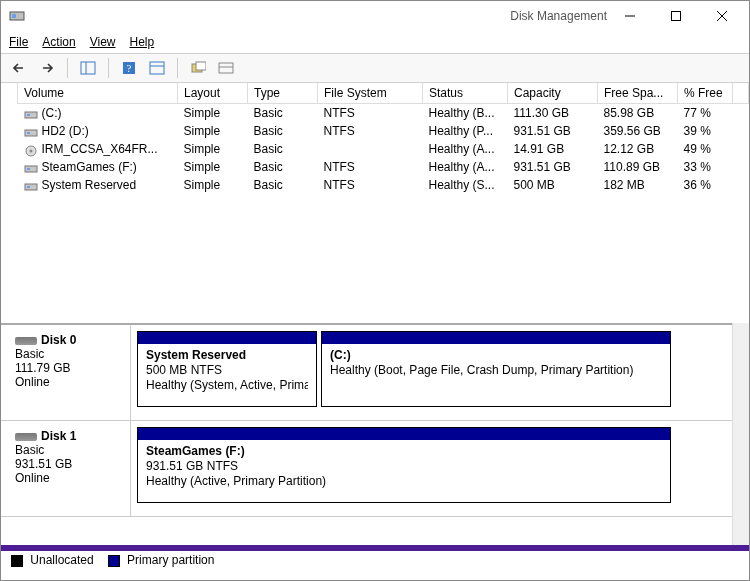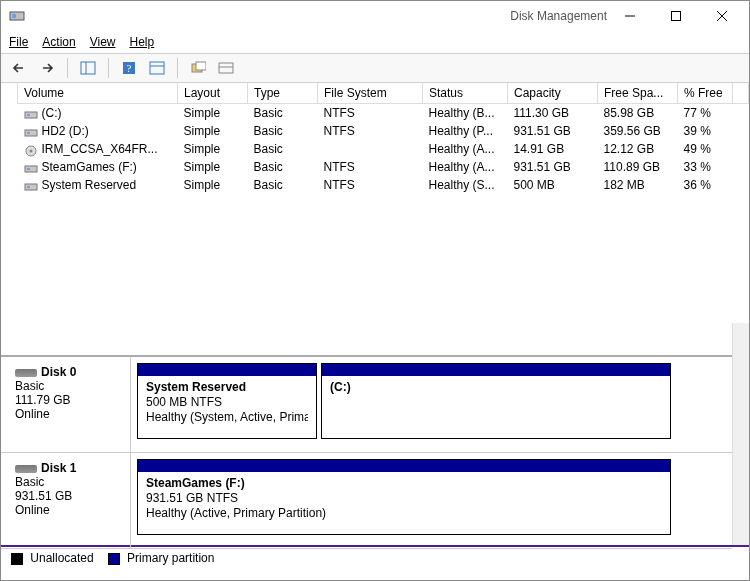--- a/index.html
+++ b/index.html
@@ -89,21 +89,20 @@
     display: inline-block;
     width: 14px; height: 10px;
     vertical-align: middle;
     margin-right: 4px;
   }
 
   .disk-panel {
     border-top: 2px solid #aaa;
     height: 222px;
     overflow: auto;
-    margin-top: 32px;
   }
   .disk-row {
     display: flex;
     border-bottom: 1px solid #ccc;
     min-height: 96px;
   }
   .disk-info {
     width: 130px;
     padding: 8px 10px 8px 14px;
     border-right: 1px solid #ccc;
@@ -135,21 +134,21 @@
   .part-body {
     flex: 1;
     padding: 4px 8px;
     font-size: 12px;
     line-height: 1.25;
   }
   .part-body .pname { font-weight: bold; }
 
   .legend {
     height: 24px;
-    border-top: 2px solid #4c1d95;
+    border-top: 6px solid #4c1d95;
     display: flex;
     align-items: center;
     padding: 0 10px;
     gap: 14px;
     font-size: 12px;
   }
   .legend .swatch {
     display: inline-block;
     width: 12px; height: 12px;
     border: 1px solid #000;
@@ -363,20 +362,21 @@
               <div class="part-body">
                 <div class="pname">System Reserved</div>
                 <div>500 MB NTFS</div>
                 <div style="white-space:nowrap;overflow:hidden;text-overflow:clip;">Healthy (System, Active, Primary Partition)</div>
               </div>
             </div>
             <div class="part-box" style="width: 350px;">
               <div class="part-header" style="background:#000090"></div>
               <div class="part-body">
                 <div class="pname">(C:)</div>
+                <div style="white-space:nowrap;overflow:hidden;text-overflow:clip;">Healthy (Boot, Page File, Crash Dump, Primary Partition)</div>
               </div>
             </div>
           </div>
         </div>
       </div>
       <div class="disk-row">
         <div class="disk-info">
           <div class="name"><span class="disk-media-icon"></span><span>Disk 1</span></div>
           <div>Basic</div>
           <div>931.51 GB</div>

